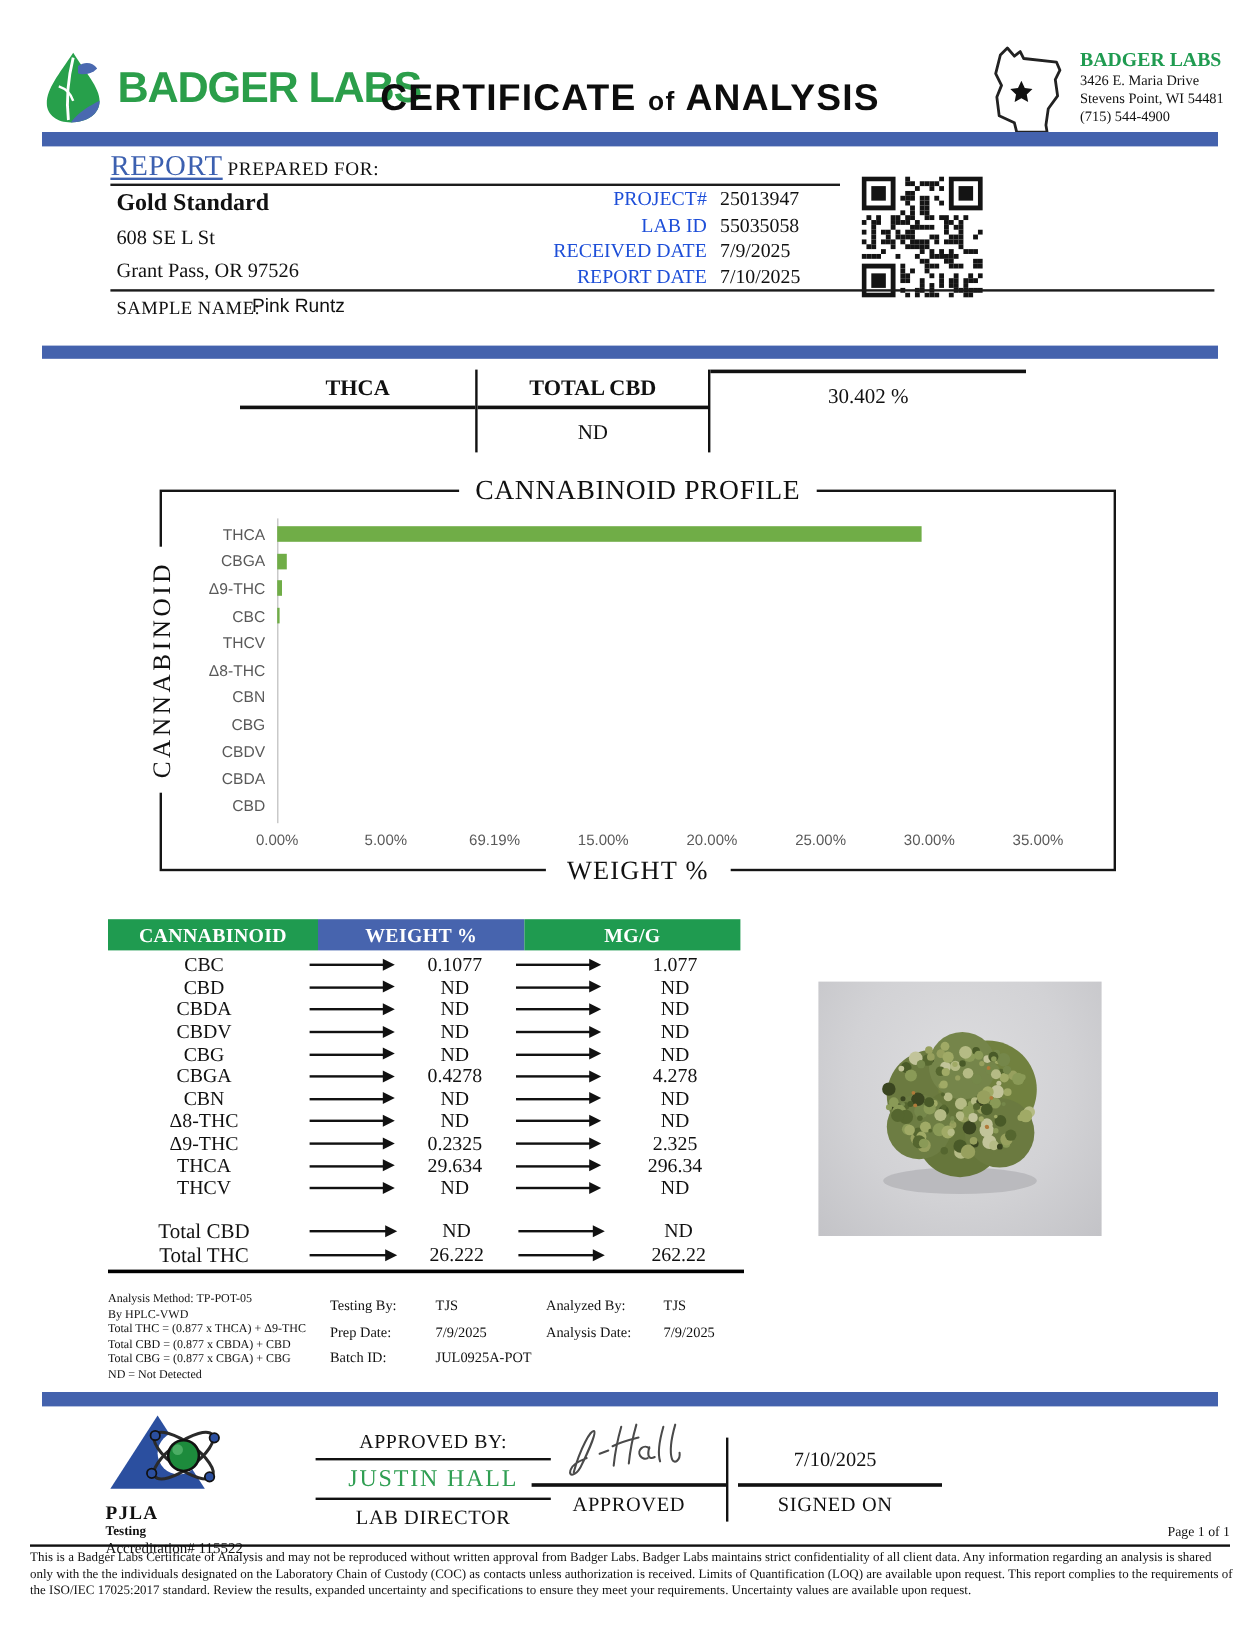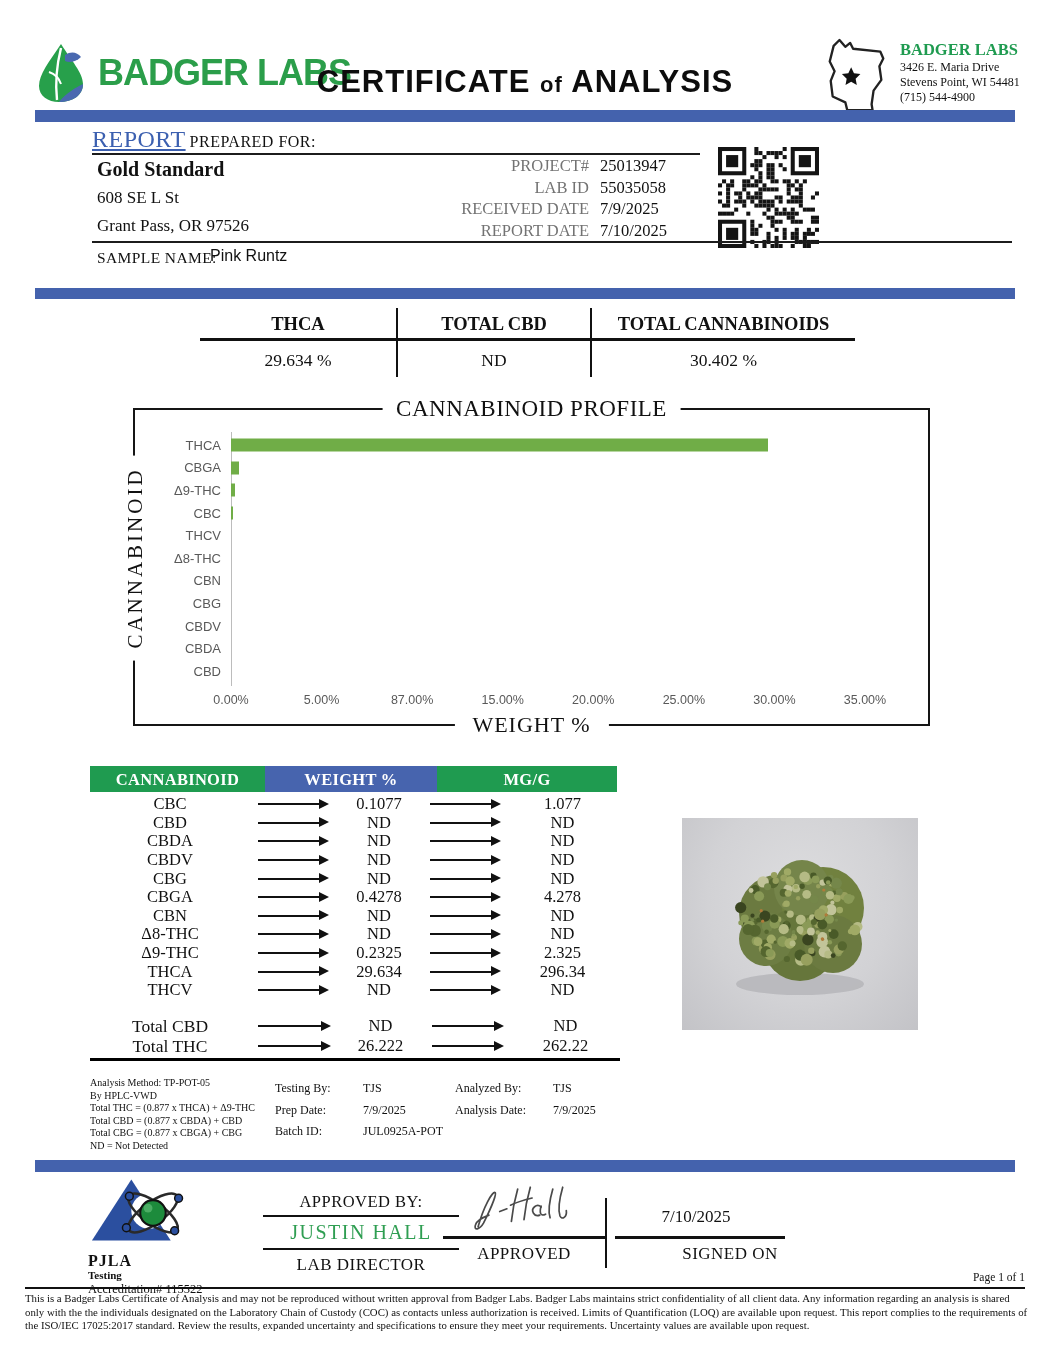--- a/index.html
+++ b/index.html
@@ -20,21 +20,21 @@
   
   .rep-heading{position:absolute;left:92px;top:126px;white-space:nowrap;}
   .rep-heading .rep{color:#3c60b0;font-size:24px;text-decoration:underline;letter-spacing:0.5px;}
   .rep-heading .rest{font-size:16px;letter-spacing:0.5px;}
   .h-line{position:absolute;background:#1c1c1c;}
   .client{position:absolute;left:97px;top:158px;}
   .client .name{font-weight:700;font-size:20px;margin-bottom:7px;}
   .client .line{font-size:17px;margin-bottom:8px;}
   .meta{position:absolute;left:380px;top:156px;width:322px;}
   .meta-row{display:flex;height:21.5px;align-items:baseline;}
-  .meta-label{flex:1;text-align:right;color:#737373;font-size:16.5px;white-space:nowrap;}
+  .meta-label{flex:1;text-align:right;color:#1d4ed8;font-size:16.5px;white-space:nowrap;}
   .meta-value{width:102px;padding-left:11px;font-size:16.5px;color:#111;white-space:nowrap;}
   .qr{position:absolute;left:718px;top:147px;width:101px;height:101px;}
   .sample{position:absolute;left:97px;top:249px;font-size:15.5px;letter-spacing:0.4px;}
   .sample-value{position:absolute;left:210px;top:247px;font-family:"Liberation Sans",sans-serif;font-size:16px;}
   
   .summary{position:absolute;left:200px;top:308px;display:flex;}
   .sum-col{text-align:center;}
   .sum-col.c0{width:196px;}
   .sum-col.c1{width:192px;border-left:2px solid #111;border-right:2px solid #111;}
   .sum-col.c2{width:263px;}
@@ -99,21 +99,21 @@
   .app-name{color:#2f9e52;font-size:20px;letter-spacing:1.5px;padding:4px 0 4px;border-bottom:2.5px solid #111;white-space:nowrap;}
   .app-title{font-size:17px;letter-spacing:0.5px;padding-top:5px;}
   .sig-block{position:absolute;left:443px;top:1180px;width:162px;height:86px;}
   .sig-svg{position:absolute;left:18px;top:0;width:126px;height:54px;}
   .sig-line{position:absolute;left:0;top:56px;width:162px;height:2.5px;background:#111;}
   .sig-label{position:absolute;top:64px;width:162px;text-align:center;font-size:17px;letter-spacing:0.5px;}
   .vdivider{position:absolute;left:605px;top:1198px;width:2px;height:70px;background:#111;}
   .signed-block{position:absolute;left:607px;top:1180px;width:178px;height:86px;}
   .signed-date{position:absolute;top:27px;width:178px;text-align:center;font-size:17px;}
   .signed-line{position:absolute;left:8px;top:56px;width:170px;height:2.5px;background:#111;}
-  .signed-label{position:absolute;top:64px;width:178px;text-align:center;font-size:17px;letter-spacing:0.5px;padding-left:34px;}
+  .signed-label{position:absolute;top:64px;width:178px;text-align:center;font-size:17px;letter-spacing:0.5px;}
   .page-num{position:absolute;right:25px;top:1271px;font-size:11.5px;}
   .foot-line{position:absolute;left:25px;width:1000px;top:1287px;height:2px;background:#111;}
   .disclaimer{position:absolute;left:25px;top:1292px;width:1004px;font-size:10.8px;line-height:13.5px;color:#111;}
 </style>
 </head>
 <body>
 
 <div class="logo-left">
   <svg viewBox="0 0 52 62">
     <path d="M26,2 C14,20 4,32 4,44 C4,54 13,60 24,60 C38,60 48,53 48,42 C48,31 36,18 26,2 Z" fill="#27a04b"></path>
@@ -379,29 +379,27 @@
 <div class="h-line" style="left:92px;top:241px;width:920px;height:2px;"></div>
 <div class="sample">SAMPLE NAME:</div>
 <div class="sample-value">Pink Runtz</div>
 
 <div class="bar-blue" style="top:288px;height:11px;"></div>
 
 <div class="summary" id="summaryBox">
     <div class="sum-col c0">
       <div class="sum-head">THCA</div>
       <div class="sum-sep"></div>
-      <div class="sum-val">29.634 %</div>
     </div>
     <div class="sum-col c1">
       <div class="sum-head">TOTAL CBD</div>
       <div class="sum-sep"></div>
       <div class="sum-val">ND</div>
     </div>
     <div class="sum-col c2">
-      <div class="sum-head">TOTAL CANNABINOIDS</div>
       <div class="sum-sep"></div>
       <div class="sum-val">30.402 %</div>
     </div>
   </div>
 
 <div class="chart-panel">
   <div class="y-axis"></div>
   <div class="chart-rows" id="chartRows">
       <div class="c-row">
         <div class="c-label">THCA</div>
@@ -452,21 +450,21 @@
         <div class="c-track"></div>
       </div>
       <div class="c-row">
         <div class="c-label">CBD</div>
         <div class="c-track"></div>
       </div>
     </div>
   <div class="x-ticks" id="chartTicks">
       <span class="x-tick" style="left: 0px;">0.00%</span>
       <span class="x-tick" style="left: 90.57px;">5.00%</span>
-      <span class="x-tick" style="left: 181.14px;">87.00%</span>
+      <span class="x-tick" style="left: 181.14px;">69.19%</span>
       <span class="x-tick" style="left: 271.71px;">15.00%</span>
       <span class="x-tick" style="left: 362.28px;">20.00%</span>
       <span class="x-tick" style="left: 452.85px;">25.00%</span>
       <span class="x-tick" style="left: 543.42px;">30.00%</span>
       <span class="x-tick" style="left: 633.99px;">35.00%</span>
     </div>
   <div class="chart-title">CANNABINOID PROFILE</div>
   <div class="chart-xlabel">WEIGHT %</div>
   <div class="chart-ylabel">CANNABINOID</div>
 </div>

